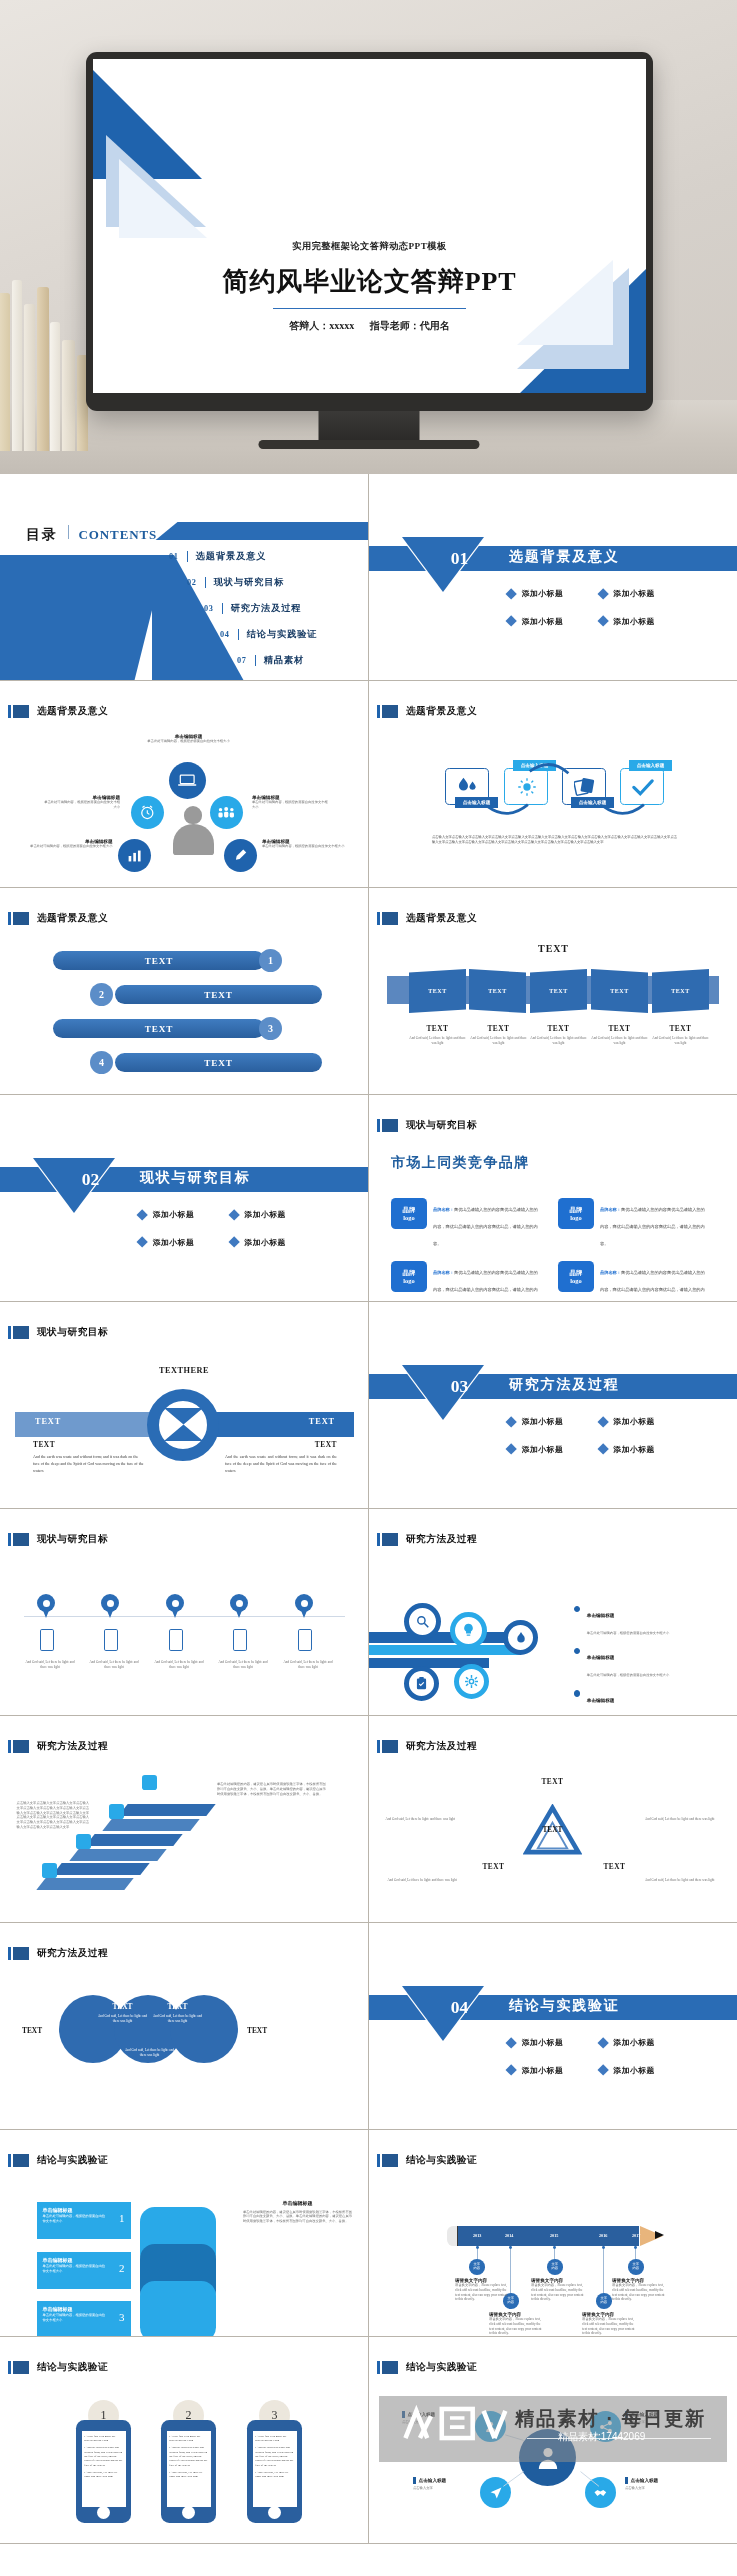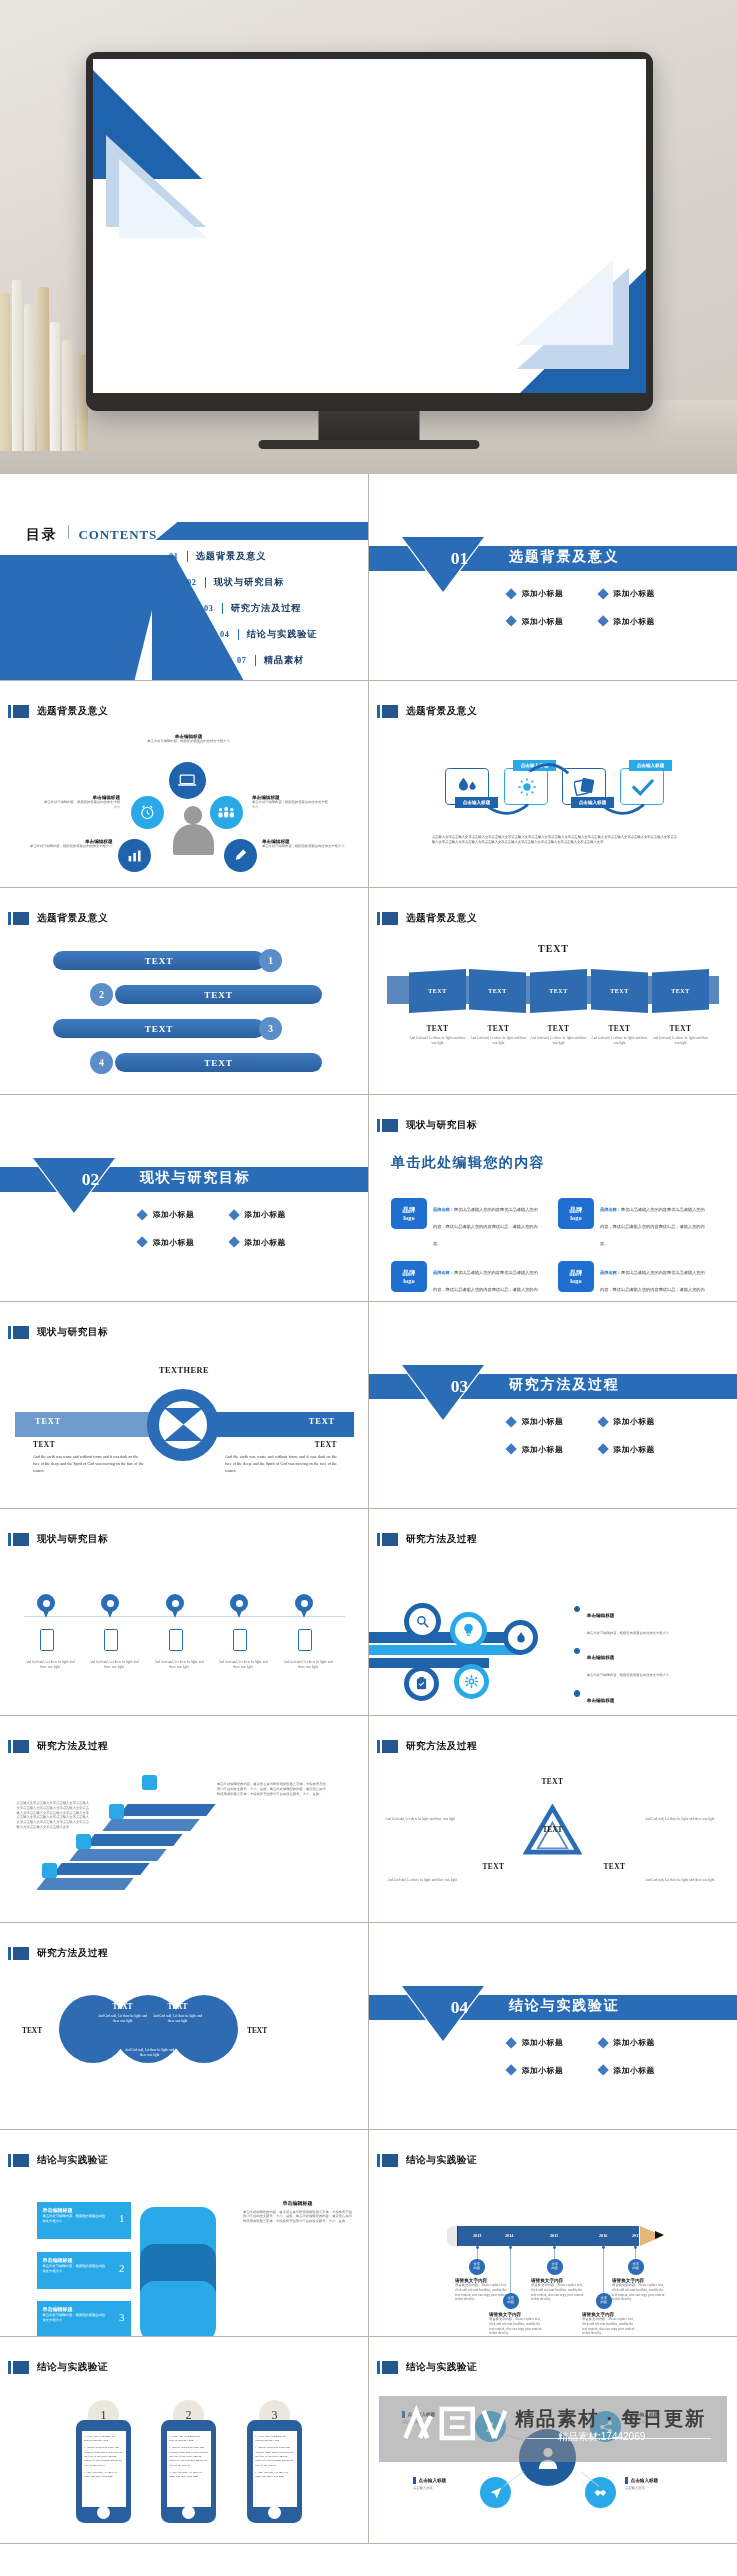--- a/index.html
+++ b/index.html
@@ -262,20 +262,29 @@
 
   <div class="monitor">
     <div class="screen">
       <div class="tri-tl-dark2"></div>
       <div class="tri-tl-mid"></div>
       <div class="tri-tl-lite"></div>
       <div class="tri-br-dark"></div>
       <div class="tri-br-mid"></div>
       <div class="tri-br-lite"></div>
 
+      <div class="cover-text">
+        <div class="cover-sub">实用完整框架论文答辩动态PPT模板</div>
+        <div class="cover-title">简约风毕业论文答辩PPT</div>
+        <div class="cover-rule"></div>
+        <div class="cover-meta">
+          <span>答辩人：xxxxx</span>
+          <span>指导老师：代用名</span>
+        </div>
+      </div>
     </div>
   </div>
   <div class="stand"></div>
   <div class="stand-base"></div>
 </div>
 
 <div class="grid">
 
   <div class="slide">
     <div class="toc-band"></div>
@@ -527,21 +536,21 @@
         </div>
     </div>
   </div>
 
   <div class="slide">
     <div class="shead">
         <i class="b1"></i>
         <i class="b2"></i>
         <span class="t">现状与研究目标</span>
       </div>
-    <div style="position:absolute;left:22px;top:59px;font-size:14px;font-weight:bold;color:#1f5d9e;letter-spacing:1.4px;">单击此处编辑您的内容</div>
+    <div style="position:absolute;left:22px;top:59px;font-size:14px;font-weight:bold;color:#1f5d9e;letter-spacing:1.4px;">市场上同类竞争品牌</div>
     <div class="blogo" style="left:22px;top:103px;">
         <span>品牌</span>
         <span>logo</span>
       </div>
     <div style="position:absolute;left:64px;top:103px;width:106px;"><span class="bname">品牌名称：</span><span class="btxt">商优出品请输入您的内容商优出品请输入您的内容，商优出品请输入您的内容商优出品，请输入您的内容。</span></div>
     <div class="blogo" style="left:189px;top:103px;">
         <span>品牌</span>
         <span>logo</span>
       </div>
     <div style="position:absolute;left:231px;top:103px;width:106px;"><span class="bname">品牌名称：</span><span class="btxt">商优出品请输入您的内容商优出品请输入您的内容，商优出品请输入您的内容商优出品，请输入您的内容。</span></div>

